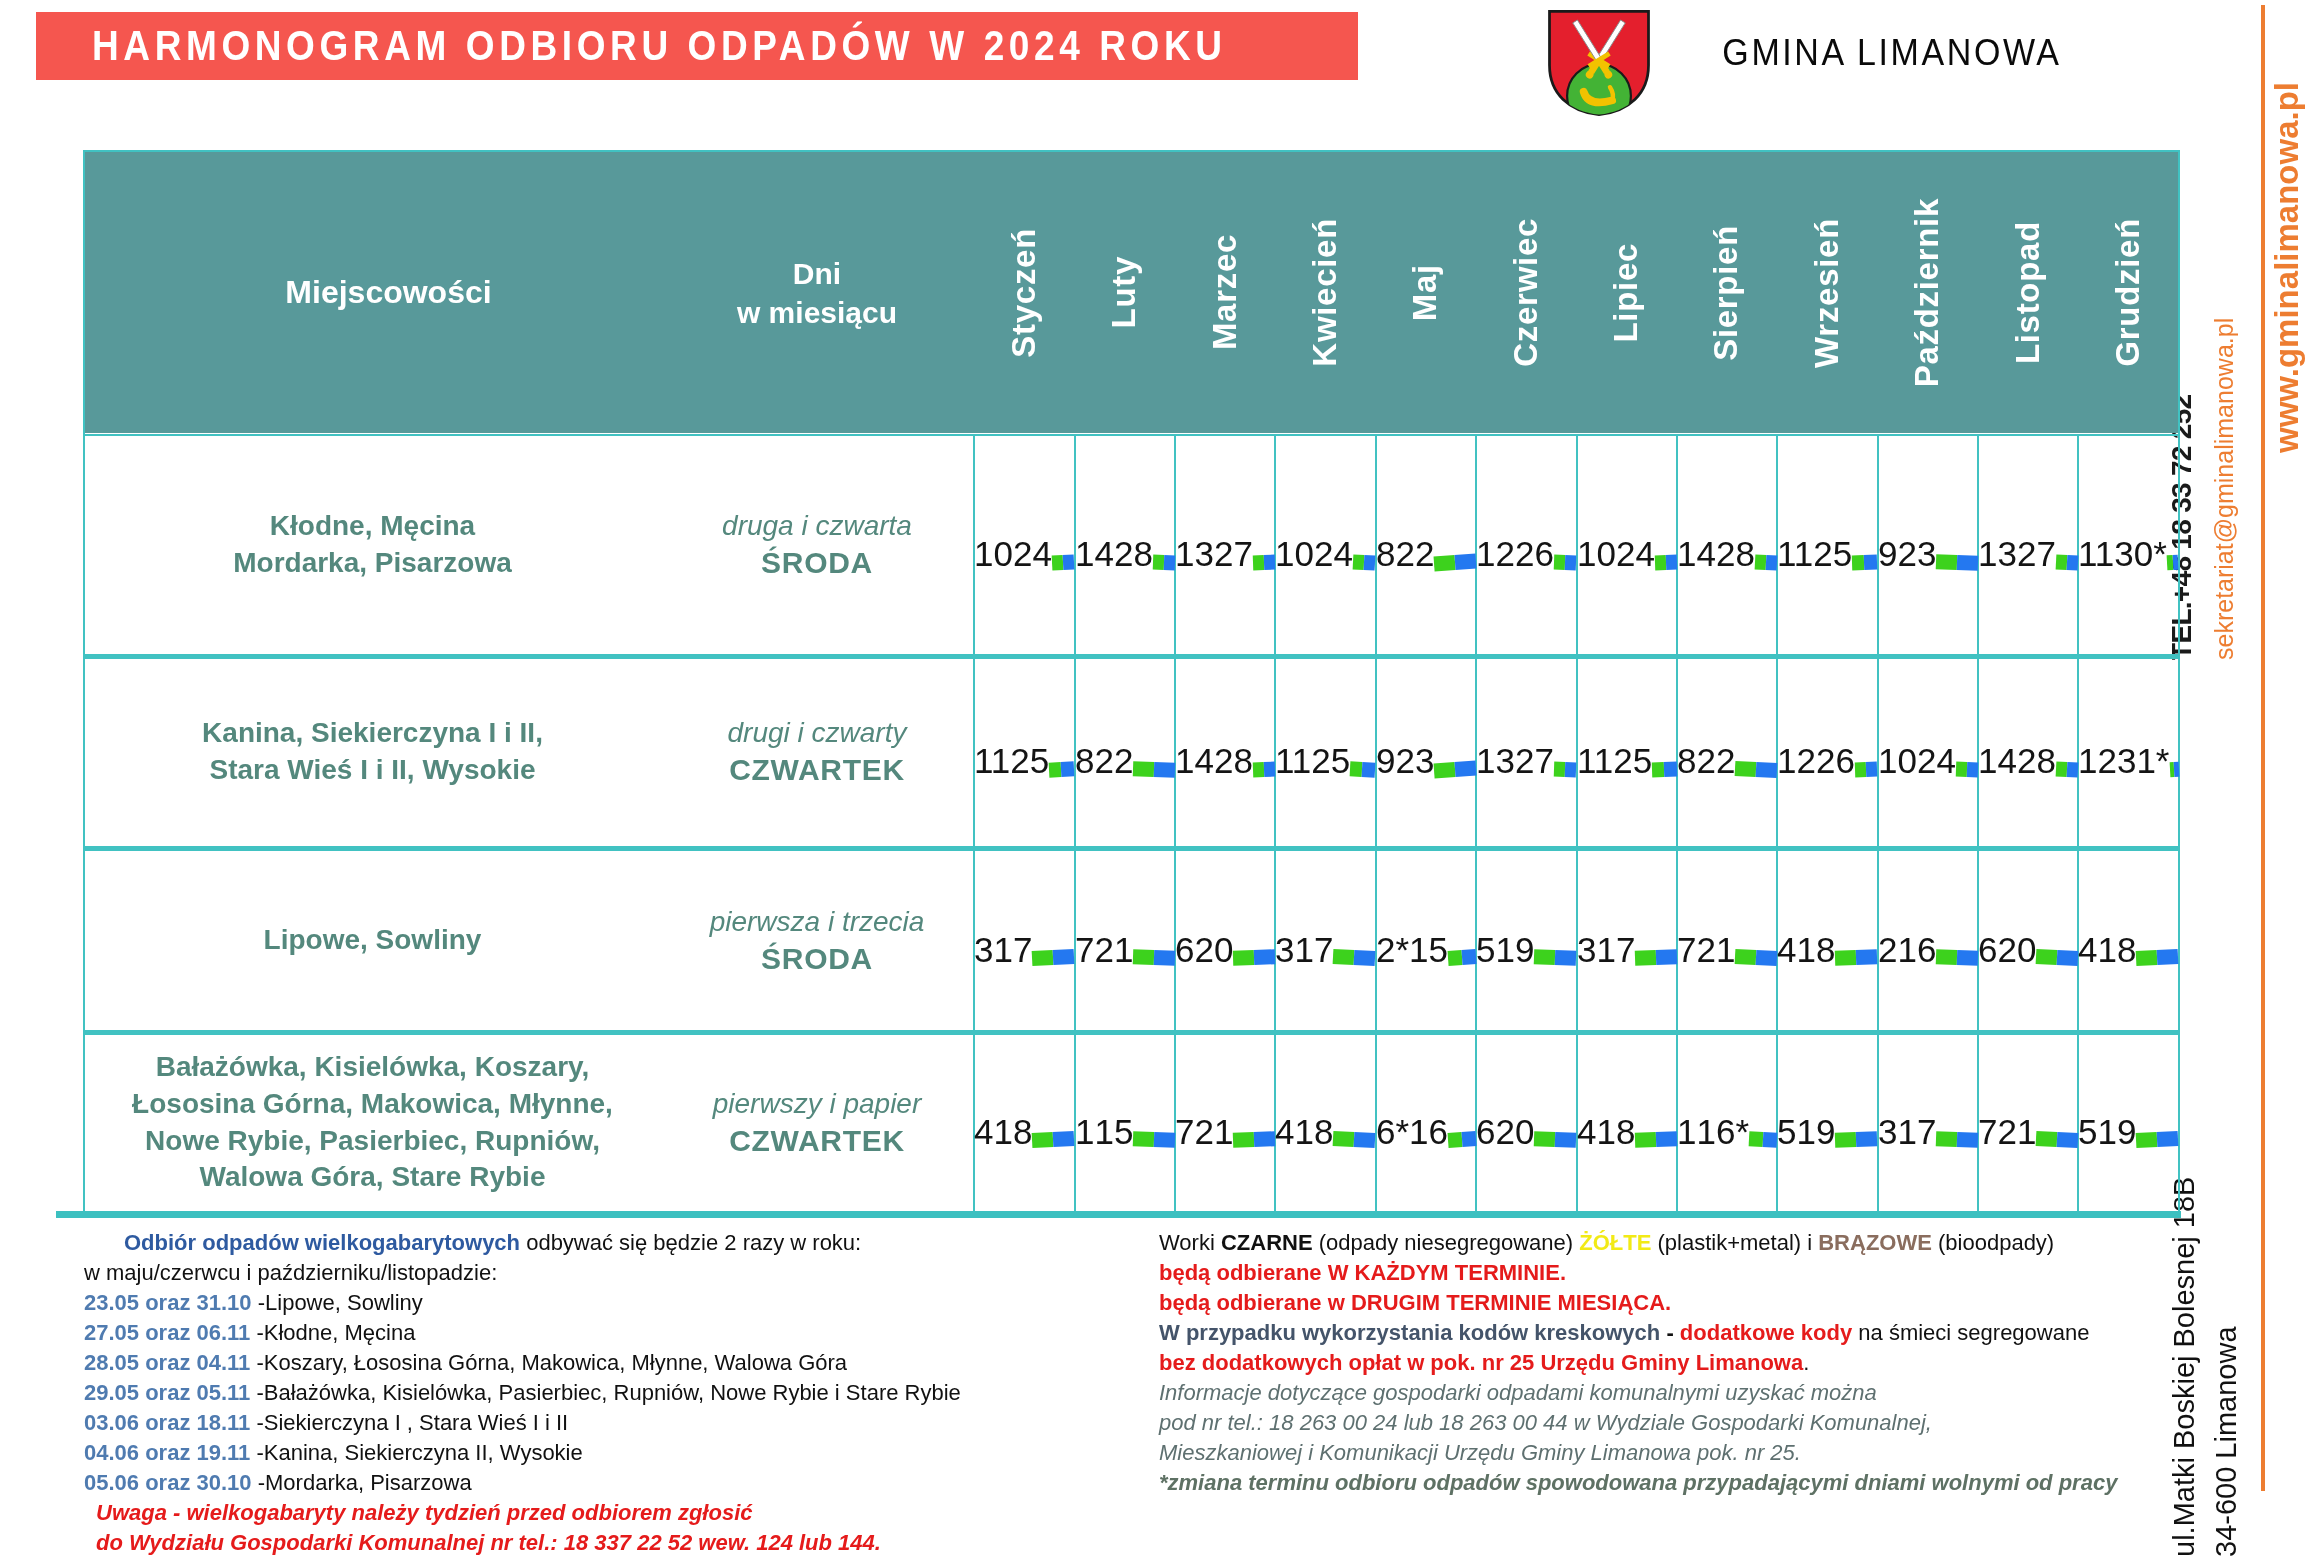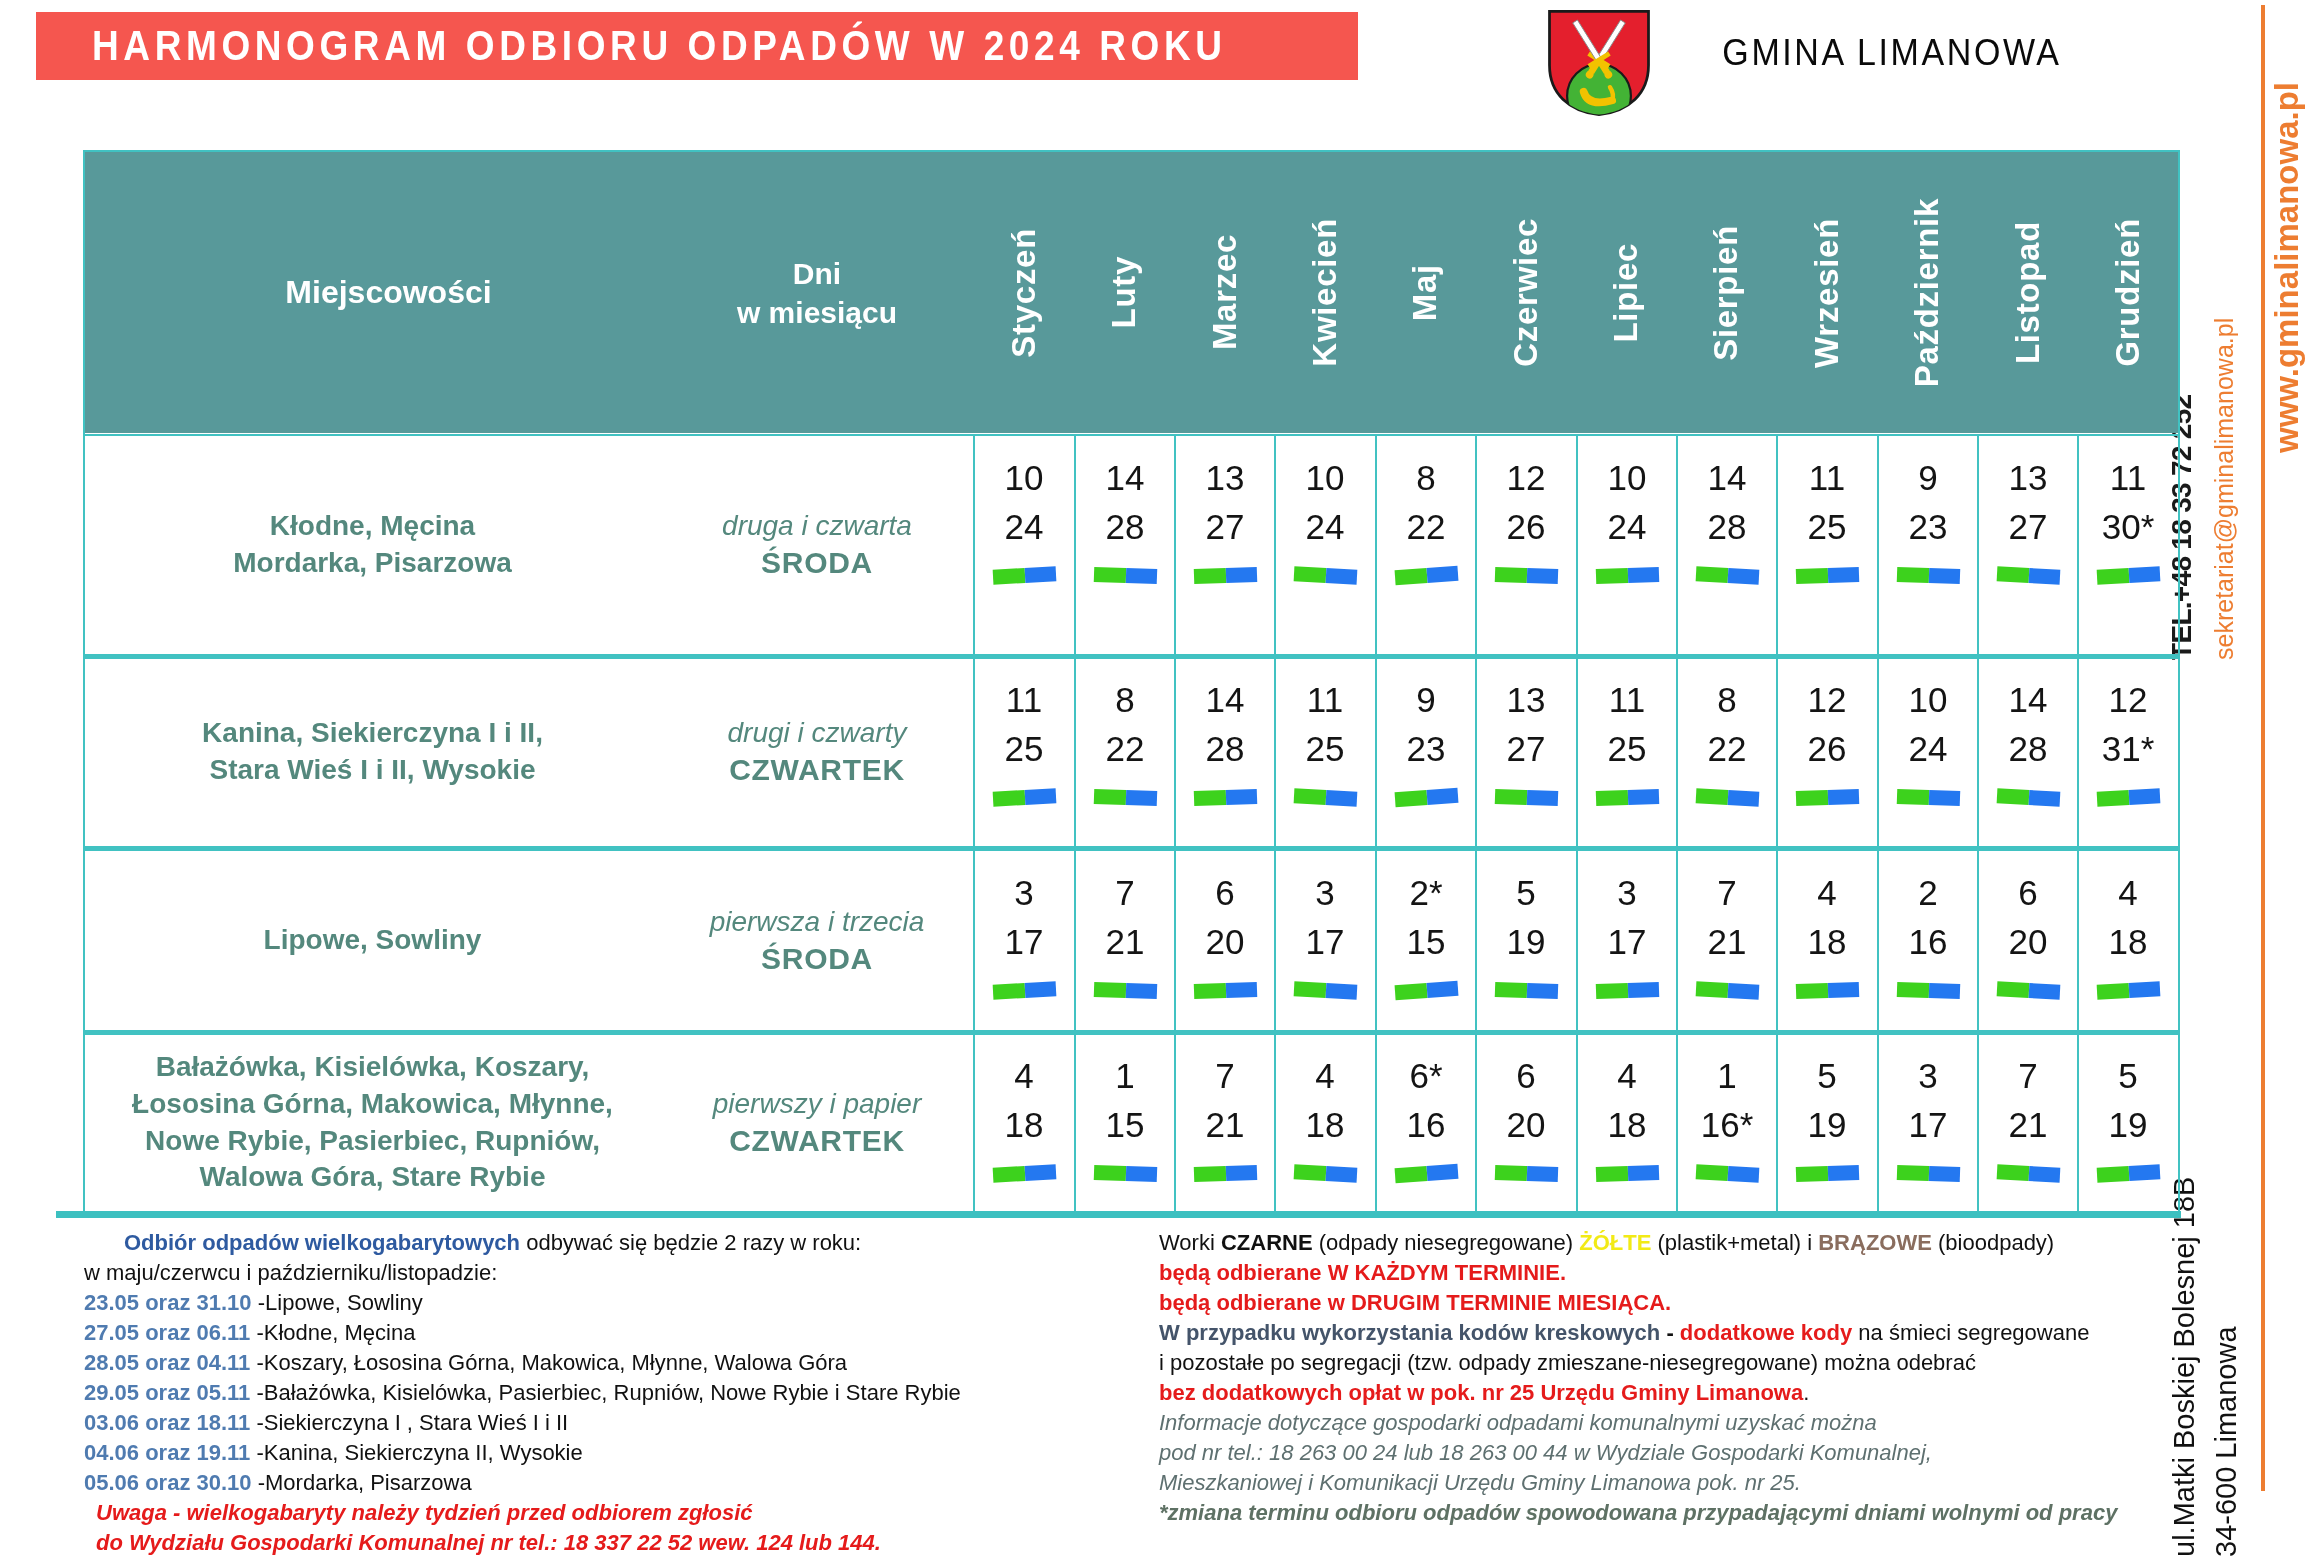--- a/index.html
+++ b/index.html
@@ -41,21 +41,21 @@
   .vline{position:absolute;width:2px;background:#41c2c2;}
   .bottom-bar{position:absolute;left:56px;top:1211px;width:2125px;height:6.6px;background:#3cc0c0;}
 
   .loc{position:absolute;left:85px;width:575px;display:flex;flex-direction:column;align-items:center;
           justify-content:center;color:#54887d;font-weight:700;font-size:28px;line-height:1.32;text-align:center;}
   .dni{position:absolute;left:660px;width:314px;display:flex;flex-direction:column;align-items:center;
           justify-content:center;color:#54887d;text-align:center;}
   .dni .freq{font-size:28px;font-style:italic;font-weight:400;}
   .dni .day{font-size:30px;font-weight:700;letter-spacing:0.7px;margin-top:4px;}
 
-  .dcell{position:absolute;display:flex;flex-direction:column;align-items:center;padding-top:17px;box-sizing:border-box;}
+  .dcell{position:absolute;display:flex;align-items:center;padding-top:17px;box-sizing:border-box;}
   .num{font-size:35px;color:#141414;line-height:49px;}
   .marker{width:63px;height:14.5px;margin-top:17px;display:flex;}
   .half-g{flex:1;background:#3dd21d;}
   .half-b{flex:1;background:#2478f0;}
 
   
   .left-block{position:absolute;left:84px;top:1228px;width:979px;font-size:22px;color:#111;line-height:30px;}
   .lb-head{font-weight:700;color:#2e5aa0;margin-left:40px;}
   .lb-date{font-weight:700;color:#4f7bb0;}
   .lb-warn{color:#e51b1b;font-weight:700;font-style:italic;margin-left:12px;}
@@ -620,21 +620,20 @@
     <div class="lb-warn">Uwaga - wielkogabaryty należy tydzień przed odbiorem zgłosić</div>
     <div class="lb-warn">do Wydziału Gospodarki Komunalnej nr tel.: 18 337 22 52 wew. 124 lub 144.</div>
   </div>
 
   <div class="right-block">
     <div id="info-lines">
         <div class="iline"><span class="s-k">Worki </span><span class="s-b">CZARNE</span><span class="s-k"> (odpady niesegregowane) </span><span class="s-yellow">ŻÓŁTE</span><span class="s-k"> (plastik+metal) i </span><span class="s-brown">BRĄZOWE</span><span class="s-k"> (bioodpady)</span></div>
         <div class="iline"><span class="s-red">będą odbierane W KAŻDYM TERMINIE.</span></div>
         <div class="iline"><span class="s-red">będą odbierane w DRUGIM TERMINIE MIESIĄCA.</span></div>
         <div class="iline"><span class="s-slate">W przypadku wykorzystania kodów kreskowych </span><span class="s-b">- </span><span class="s-red">dodatkowe kody</span><span class="s-k"> na śmieci segregowane</span></div>
-        <div class="iline"><span class="s-k">i pozostałe po segregacji (tzw. odpady zmieszane-niesegregowane) można odebrać</span></div>
         <div class="iline"><span class="s-red">bez dodatkowych opłat w pok. nr 25 Urzędu Gminy Limanowa</span><span class="s-k">.</span></div>
         <div class="iline"><span class="s-gi">Informacje dotyczące gospodarki odpadami komunalnymi uzyskać można</span></div>
         <div class="iline"><span class="s-gi">pod nr tel.: 18 263 00 24 lub 18 263 00 44 w Wydziale Gospodarki Komunalnej,</span></div>
         <div class="iline"><span class="s-gi">Mieszkaniowej i Komunikacji Urzędu Gminy Limanowa pok. nr 25.</span></div>
         <div class="iline"><span class="s-foot">*zmiana terminu odbioru odpadów spowodowana przypadającymi dniami wolnymi od pracy</span></div>
       </div>
   </div>
 
 </div>
 

